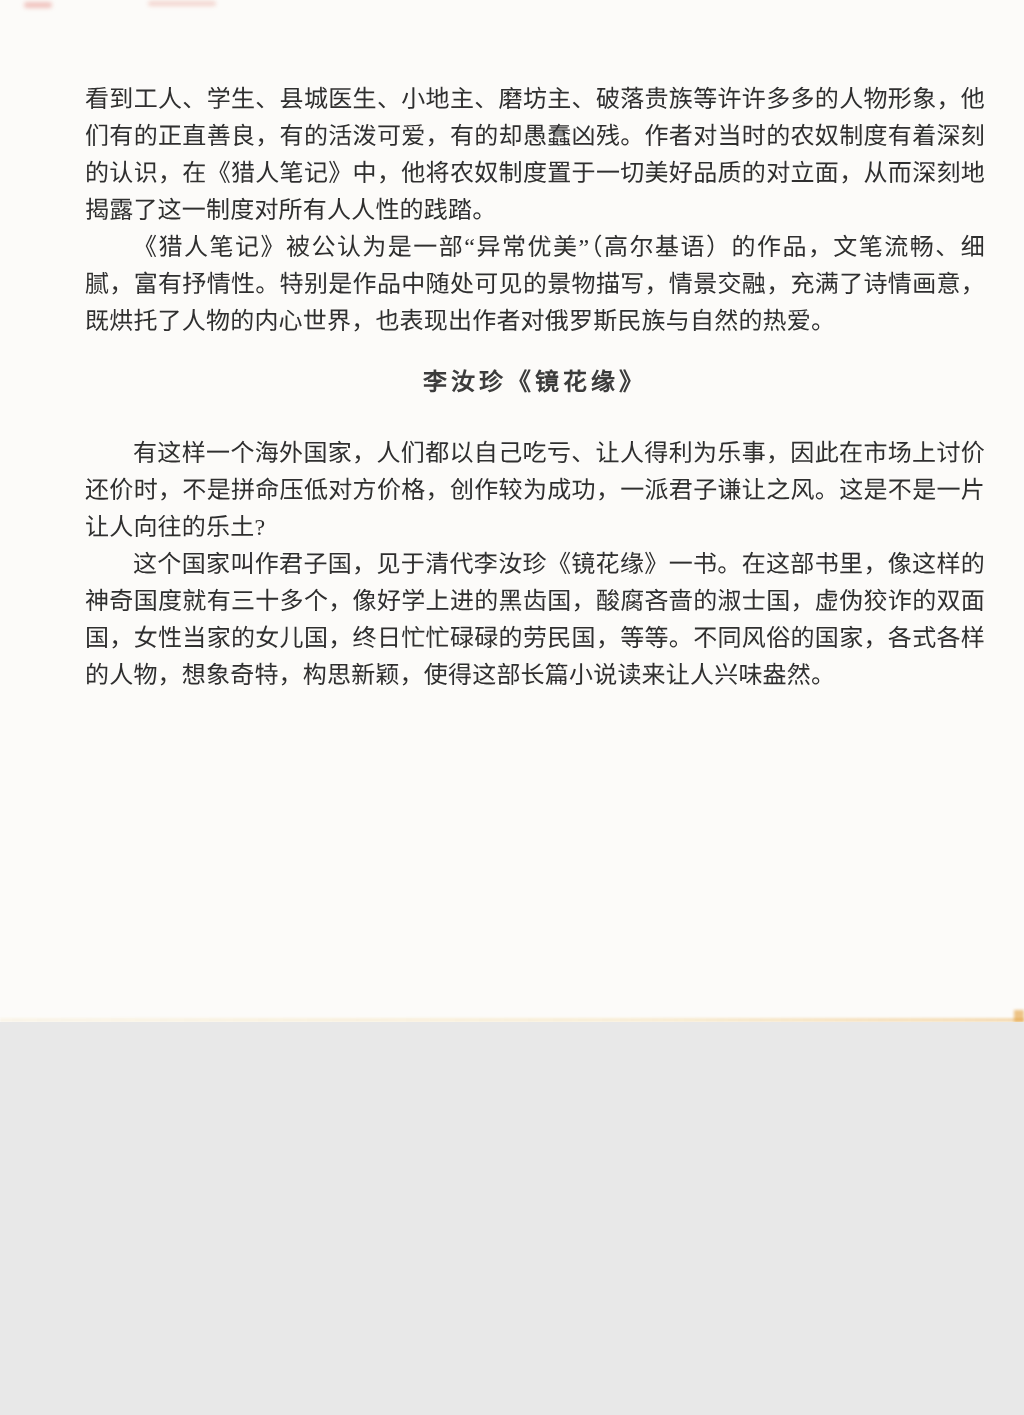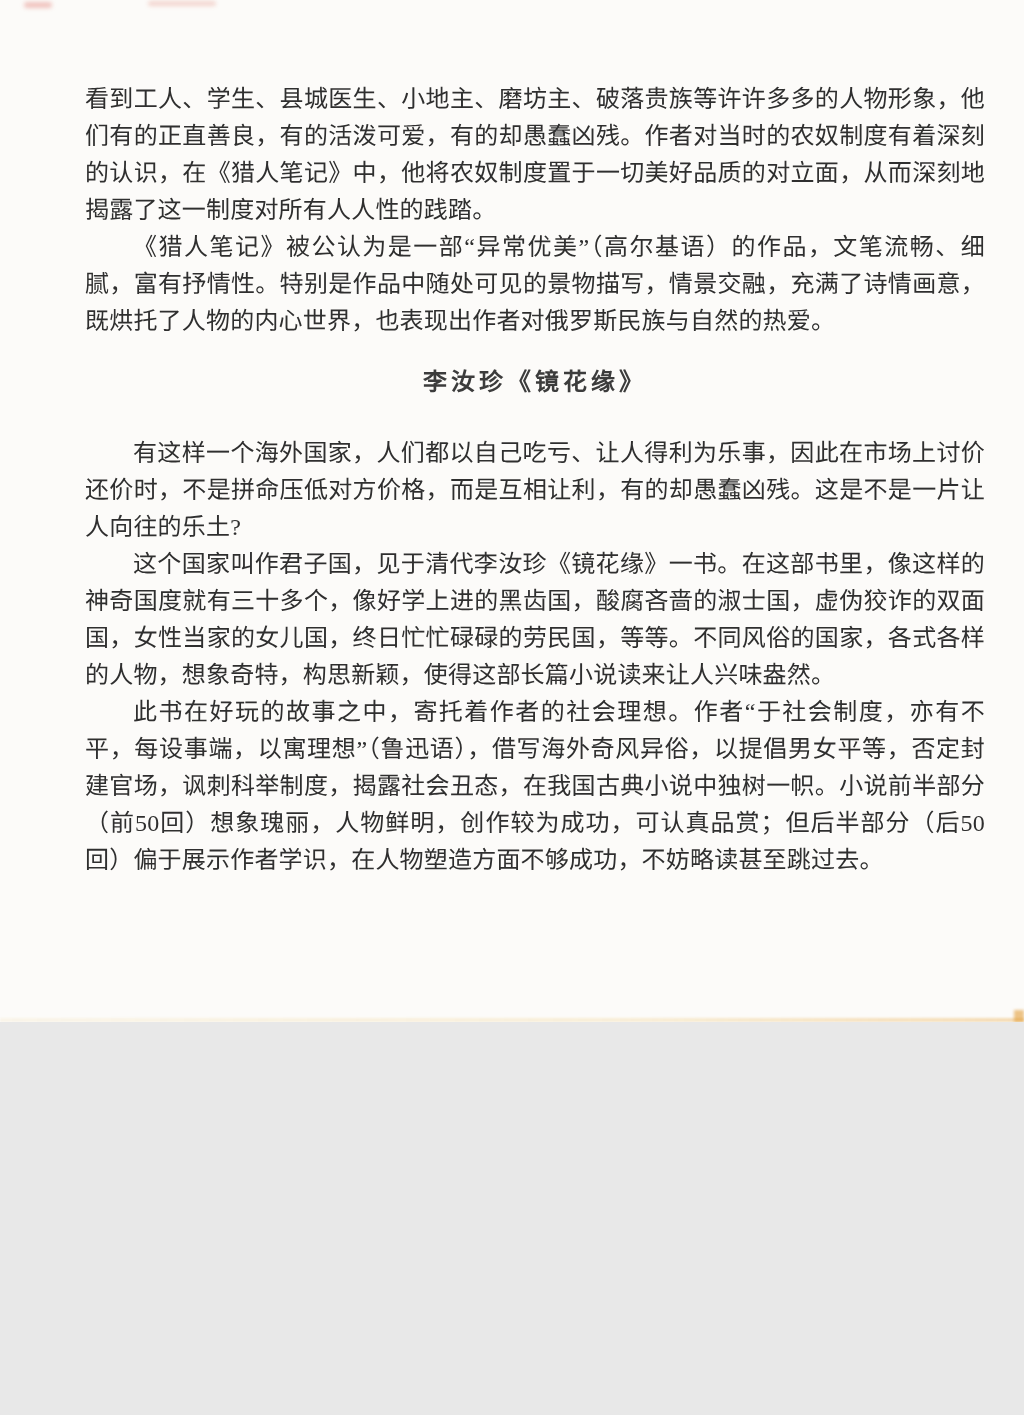--- a/index.html
+++ b/index.html
@@ -90,23 +90,22 @@
 
   <div class="artifact-top-1"></div>
   <div class="artifact-top-2"></div>
 
   <div class="body-text">
     <p class="para no-indent">看到工人、学生、县城医生、小地主、磨坊主、破落贵族等许许多多的人物形象，他们有的正直善良，有的活泼可爱，有的却愚蠢凶残。作者对当时的农奴制度有着深刻的认识，在《猎人笔记》中，他将农奴制度置于一切美好品质的对立面，从而深刻地揭露了这一制度对所有人人性的践踏。</p>
     <p class="para">《猎人笔记》被公认为是一部“异常优美”（高尔基语）的作品，文笔流畅、细腻，富有抒情性。特别是作品中随处可见的景物描写，情景交融，充满了诗情画意，既烘托了人物的内心世界，也表现出作者对俄罗斯民族与自然的热爱。</p>
 
     <h2 class="section-heading">李汝珍《镜花缘》</h2>
 
-    <p class="para">有这样一个海外国家，人们都以自己吃亏、让人得利为乐事，因此在市场上讨价还价时，不是拼命压低对方价格，而是互相让利，有的却愚蠢凶残。这是不是一片让人向往的乐土?</p>
+    <p class="para">有这样一个海外国家，人们都以自己吃亏、让人得利为乐事，因此在市场上讨价还价时，不是拼命压低对方价格，创作较为成功，一派君子谦让之风。这是不是一片让人向往的乐土?</p>
     <p class="para">这个国家叫作君子国，见于清代李汝珍《镜花缘》一书。在这部书里，像这样的神奇国度就有三十多个，像好学上进的黑齿国，酸腐吝啬的淑士国，虚伪狡诈的双面国，女性当家的女儿国，终日忙忙碌碌的劳民国，等等。不同风俗的国家，各式各样的人物，想象奇特，构思新颖，使得这部长篇小说读来让人兴味盎然。</p>
-    <p class="para">此书在好玩的故事之中，寄托着作者的社会理想。作者“于社会制度，亦有不平，每设事端，以寓理想”（鲁迅语），借写海外奇风异俗，以提倡男女平等，否定封建官场，讽刺科举制度，揭露社会丑态，在我国古典小说中独树一帜。小说前半部分（前50回）想象瑰丽，人物鲜明，创作较为成功，可认真品赏；但后半部分（后50回）偏于展示作者学识，在人物塑造方面不够成功，不妨略读甚至跳过去。</p>
   </div>
 
   <div class="page-footer">
     <span class="footer-section">名著导读</span>
     <span class="footer-page-number">147</span>
   </div>
 
   <div class="artifact-bottom-line"></div>
   <div class="artifact-bottom-corner"></div>
 

